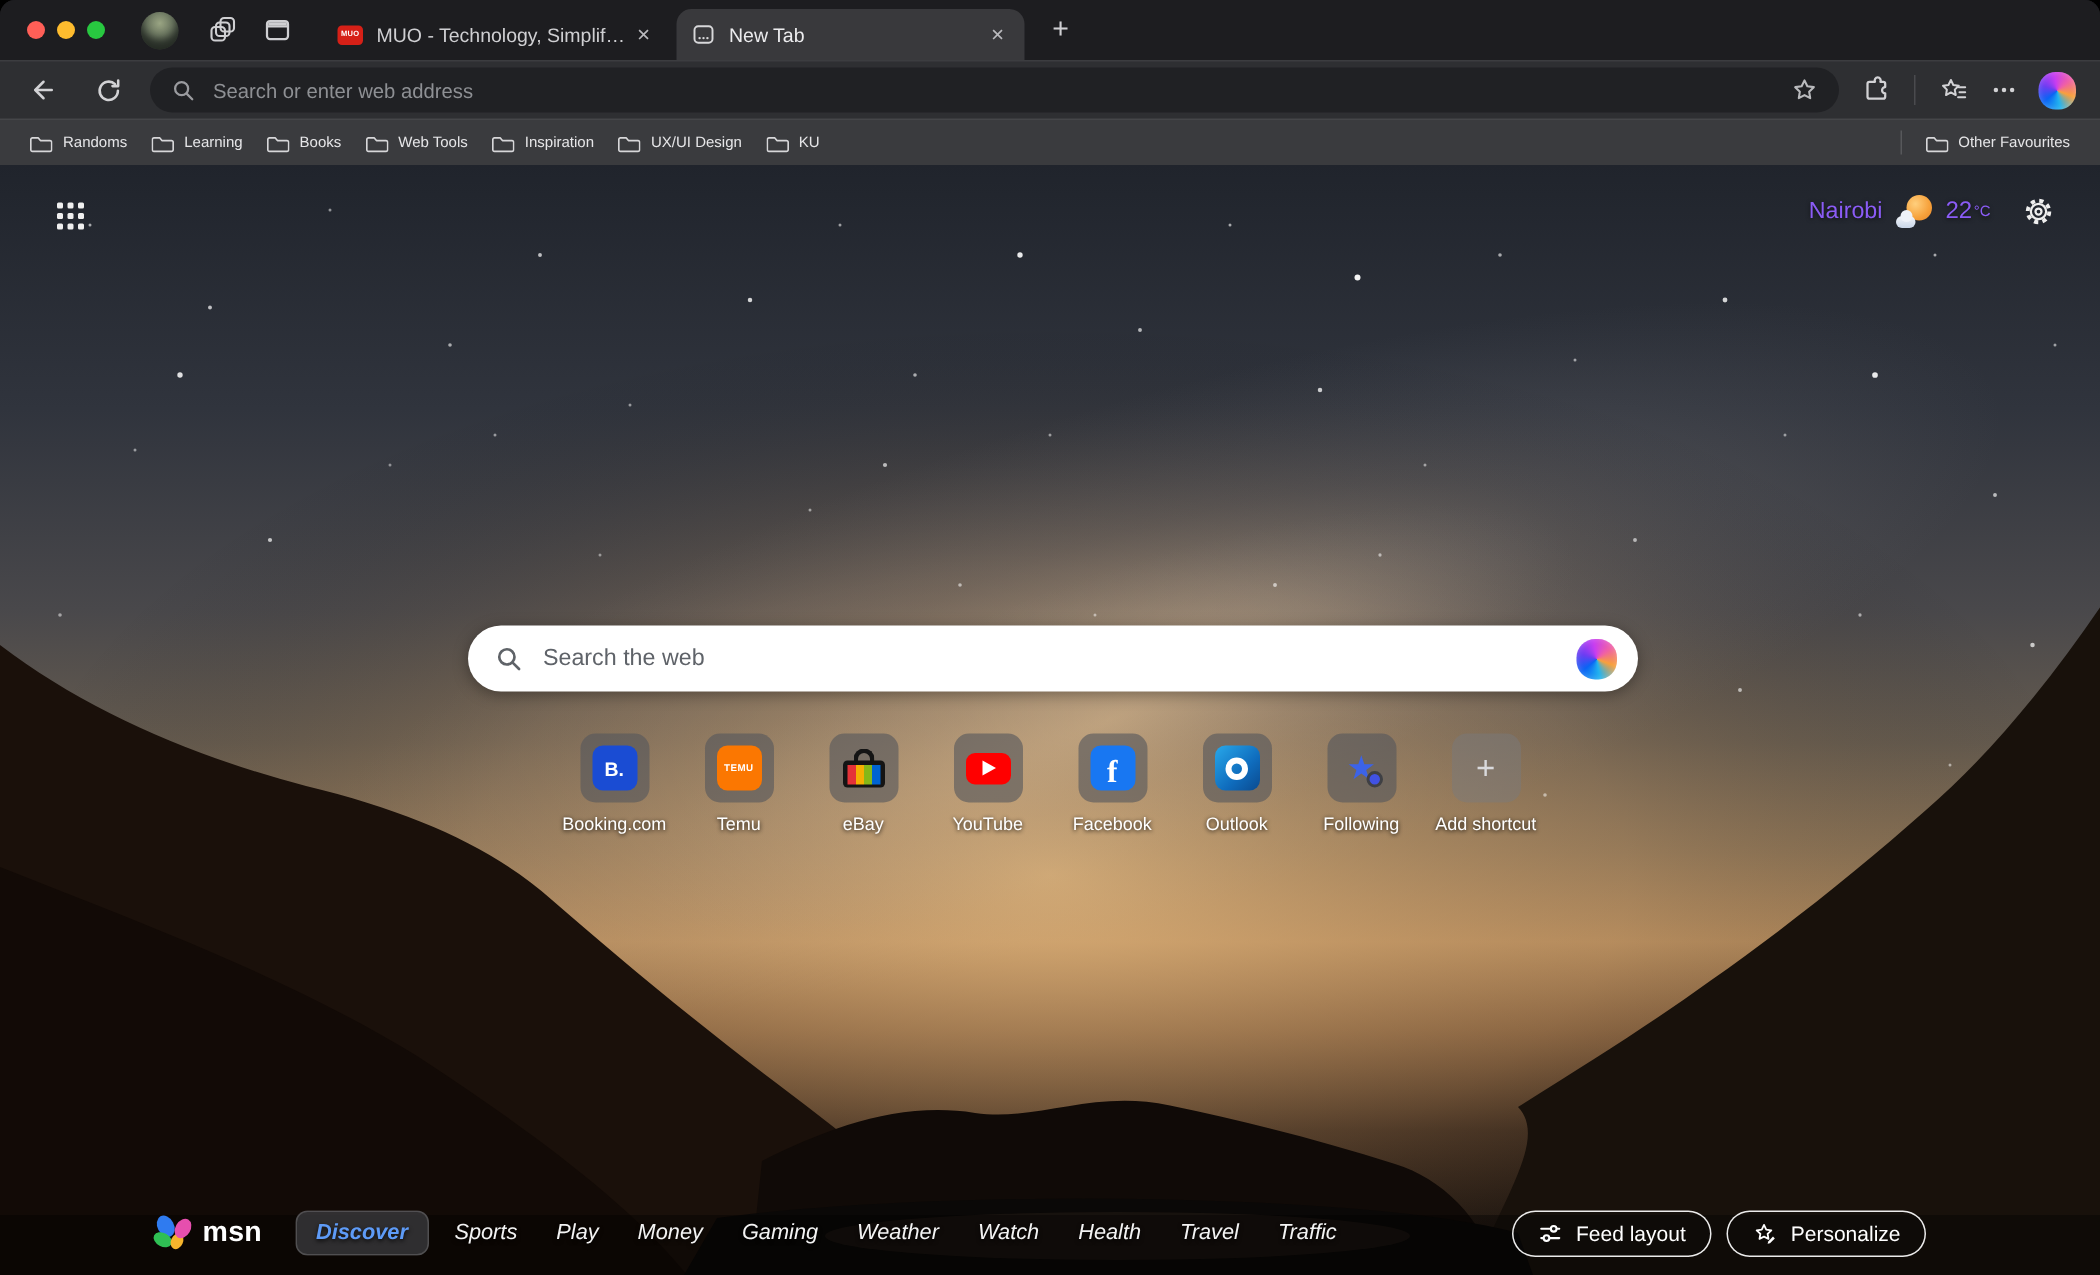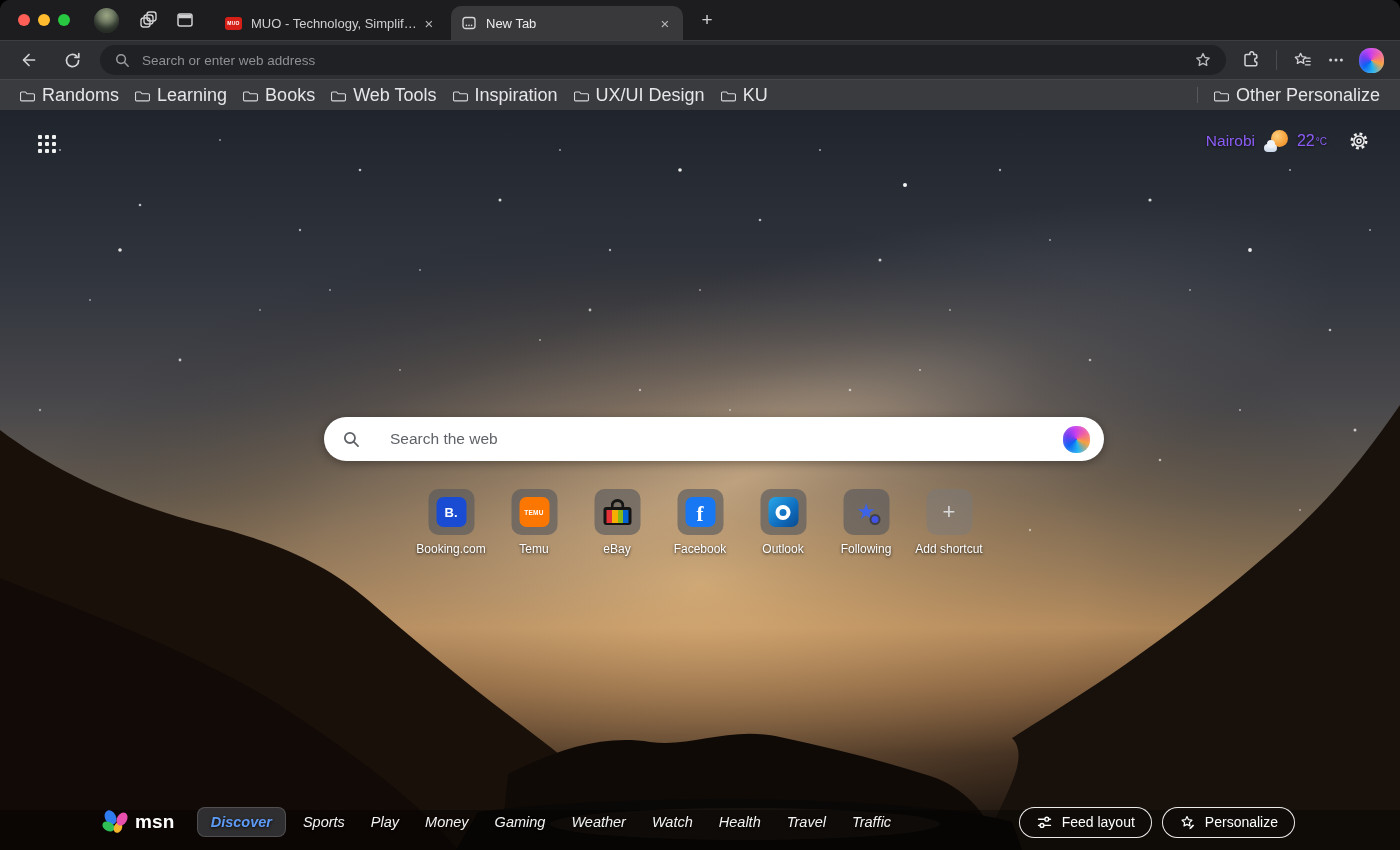--- a/index.html
+++ b/index.html
@@ -33,42 +33,42 @@
   .nav-btn { width:30px; height:30px; display:flex; align-items:center; justify-content:center; border-radius:6px; }
   .back-btn { margin-left:13px; } .refresh-btn { margin-left:14px; }
   .addressbar { height:30px; flex:0 0 auto; width:1126px; margin-left:13px; background:#202124; border-radius:15px; display:flex; align-items:center; padding:0 8px 0 14px; }
   .addressbar .placeholder { flex:1; color:#8e9094; font-size:13.5px; margin-left:11px; }
   .tb-right { display:flex; align-items:center; margin-left:10px; gap:4px; }
   .tb-divider { width:1px; height:20px; background:#4a4b4e; margin:0 6px; }
   .copilot { width:25px; height:25px; border-radius:46%; background:conic-gradient(from 230deg at 50% 50%, #0a64f4, #6d3df2, #c83df0, #ef5fa7, #f8a03c, #22b3ef, #0a64f4); box-shadow: inset 0 0 4px rgba(255,255,255,.25); margin:0 4px; }
 
   
   .bookmarks { height:31px; background:#3a3b3e; display:flex; align-items:center; padding:0 12px; border-top:1px solid #454649; }
-  .bm-item { display:flex; align-items:center; gap:7px; padding:4px 8px; border-radius:5px; color:#e6e6e8; font-size:18px; }
+  .bm-item { display:flex; align-items:center; gap:7px; padding:4px 8px; border-radius:5px; color:#e6e6e8; font-size:10px; }
   .bm-spacer { flex:1; }
   .bm-divider { width:1px; height:16px; background:#57585b; margin:0 8px; }
 
   
   .page { position:relative; height:740px; overflow:hidden; background:#0c0a08; }
   .bg { position:absolute; inset:0; width:100%; height:100%; }
 
   .waffle { position:absolute; top:23px; left:36px; width:22px; height:22px; display:grid; grid-template-columns:repeat(3,4px); grid-template-rows:repeat(3,4px); gap:3px; align-content:center; justify-content:center; cursor:pointer; }
   .waffle span { background:#f0f0f0; width:4px; height:4px; border-radius:1px; }
 
   .weather { position:absolute; top:18px; right:28px; display:flex; align-items:center; color:#8b5cf6; text-shadow:0 1px 3px rgba(0,0,0,.6); }
   .weather .city { font-size:15.5px; }
   .wicon { position:relative; width:25px; height:22px; margin:0 8px 0 9px; }
   .wicon .sun { position:absolute; top:0; right:1px; width:17px; height:17px; border-radius:50%; background:radial-gradient(circle at 35% 35%, #ffcf7d, #f6a13b 60%, #e8862a); }
   .wicon .cloud { position:absolute; bottom:0; left:0; width:13px; height:8px; border-radius:6px; background:linear-gradient(#f3f6fb,#c9d6e8); }
   .wicon .cloud:before { content:""; position:absolute; top:-4px; left:3px; width:8px; height:8px; border-radius:50%; background:#eef2f9; }
   .weather .temp { font-size:16px; }
   .weather .unit { font-size:10px; vertical-align:super; margin-left:1px; }
   .gear-btn { margin-left:19px; display:flex; align-items:center; justify-content:center; width:26px; height:26px; cursor:pointer; }
 
-  .searchbar { position:absolute; top:307px; left:324px; width:780px; height:44px; background:#ffffff; border-radius:22px; display:flex; align-items:center; padding:0 10px 0 18px; box-shadow:0 2px 10px rgba(0,0,0,.35);gap:16px; }
+  .searchbar { position:absolute; top:307px; left:312px; width:780px; height:44px; background:#ffffff; border-radius:22px; display:flex; align-items:center; padding:0 10px 0 18px; box-shadow:0 2px 10px rgba(0,0,0,.35); }
   .searchbar .placeholder { flex:1; margin-left:13px; color:#5f6369; font-size:15.5px; }
   .searchbar .copilot { width:27px; height:27px; }
 
   .shortcuts { position:absolute; top:379px; left:50%; transform:translateX(-50%); display:flex; }
   .shortcut { width:83px; display:flex; flex-direction:column; align-items:center; cursor:pointer; }
   .tile { width:46px; height:46px; border-radius:10px; background:rgba(86,87,92,.62); display:flex; align-items:center; justify-content:center; }
   .tile.light { background:rgba(120,121,126,.45); }
   .sc-label { margin-top:7px; font-size:12px; color:#fff; text-shadow:0 1px 3px rgba(0,0,0,.9); white-space:nowrap; }
   .logo-booking { width:30px; height:30px; border-radius:7px; background:#1a4cd3; color:#fff; font-weight:bold; font-size:13px; display:flex; align-items:center; justify-content:center; }
   .logo-temu { width:30px; height:30px; border-radius:7px; background:#fb7701; color:#fff; font-weight:bold; font-size:6.5px; display:flex; align-items:center; justify-content:center; text-align:center; letter-spacing:.3px; }
@@ -81,21 +81,21 @@
   .logo-facebook { width:30px; height:30px; border-radius:7px; background:#1877f2; color:#fff; font-weight:bold; font-size:21px; display:flex; align-items:flex-end; justify-content:center; line-height:1.25; font-family:"Liberation Serif", serif; }
   .logo-whatsapp { width:30px; height:30px; border-radius:50%; background:#23ca5f; display:flex; align-items:center; justify-content:center; }
   .logo-outlook { position:relative; width:30px; height:30px; border-radius:7px; background:linear-gradient(135deg,#28a8ea 0%,#0f6cbd 60%,#0a4a8f 100%); display:flex; align-items:center; justify-content:center; }
   .logo-outlook .ring { width:15px; height:15px; border-radius:50%; border:4px solid #fff; }
   .logo-following { position:relative; width:34px; height:34px; display:flex; align-items:center; justify-content:center; color:#3c63e8; font-size:22px; }
   .logo-following .badge { position:absolute; right:3px; bottom:4px; width:11px; height:11px; border-radius:50%; background:#4152e4; border:2px solid #3f4044; }
   .logo-aliexpress { width:30px; height:30px; border-radius:7px; background:#e62a04; color:#fff; font-size:3.5px; display:flex; align-items:center; justify-content:center; }
   .logo-plus { color:#d9d9dc; font-size:22px; font-weight:300; }
 
   
-  .footer { position:absolute; left:0; right:5px; bottom:8px; height:40px; display:flex; align-items:center; padding:0 100px 0 104px; }
+  .footer { position:absolute; left:0; right:16px; bottom:8px; height:40px; display:flex; align-items:center; padding:0 100px 0 104px; }
   .msn-logo { display:flex; align-items:center; gap:5px; }
   .butterfly { position:relative; width:26px; height:24px; }
   .butterfly i { position:absolute; border-radius:50%; }
   .petal-blue   { width:11px; height:15px; left:1px; top:0; background:#2f7bf0; transform:rotate(-28deg); }
   .petal-green  { width:9px; height:13px; left:0; top:10px; background:#2fbf54; transform:rotate(-62deg); }
   .petal-yellow { width:8px; height:11px; left:10px; top:12px; background:#f6b42c; transform:rotate(24deg); }
   .petal-pink   { width:10px; height:14px; left:13px; top:2px; background:#e64fae; transform:rotate(30deg); }
   .msn-word { color:#fff; font-size:19px; font-weight:bold; letter-spacing:.2px; }
   .footer-nav { display:flex; align-items:center; margin-left:22px; gap:8px;font-style:italic; }
   .nav-item { color:#f3f3f3; font-size:14.5px; padding:6px 9px; text-shadow:0 1px 3px rgba(0,0,0,.8); cursor:pointer; border-radius:8px; }
@@ -245,21 +245,21 @@
           <path d="M1.7 3.2 h4.2 l1.5 1.9 h6.9 a1.2 1.2 0 0 1 1.2 1.2 v5.3 a1.2 1.2 0 0 1 -1.2 1.2 H1.7 a1.2 1.2 0 0 1 -1.2 -1.2 V4.4 a1.2 1.2 0 0 1 1.2 -1.2 Z"></path>
         </svg>
       <span>KU</span>
     </div>
     <div class="bm-spacer"></div>
     <span class="bm-divider"></span>
     <div class="bm-item">
       <svg width="15" height="13" viewBox="0 0 16 14" fill="none" stroke="#d7d7d9" stroke-width="1.2" stroke-linejoin="round">
           <path d="M1.7 3.2 h4.2 l1.5 1.9 h6.9 a1.2 1.2 0 0 1 1.2 1.2 v5.3 a1.2 1.2 0 0 1 -1.2 1.2 H1.7 a1.2 1.2 0 0 1 -1.2 -1.2 V4.4 a1.2 1.2 0 0 1 1.2 -1.2 Z"></path>
         </svg>
-      <span>Other Personalize</span>
+      <span>Other Favourites</span>
     </div>
   </div>
 
   <div class="page">
     <svg class="bg" viewBox="0 0 1400 740" preserveAspectRatio="none">
       <defs>
         <linearGradient id="sky" x1="0" y1="0" x2="0" y2="1">
           <stop offset="0" stop-color="#20242c"></stop>
             <stop offset=".22" stop-color="#30343d"></stop>
           <stop offset=".40" stop-color="#49484b"></stop>
@@ -402,20 +402,28 @@
               <span class="handle"></span>
               <span class="body">
                 <span class="stripes"></span>
               </span>
             </span>
         </div>
         <span class="sc-label">eBay</span>
       </div>
       <div class="shortcut">
         <div class="tile">
+            <span class="logo-youtube">
+              <span class="tri"></span>
+            </span>
+          </div>
+        <span class="sc-label">YouTube</span>
+      </div>
+      <div class="shortcut">
+        <div class="tile">
             <span class="logo-facebook">f</span>
           </div>
         <span class="sc-label">Facebook</span>
       </div>
       <div class="shortcut">
         <div class="tile">
             <span class="logo-outlook">
               <span class="ring"></span>
             </span>
           </div>

